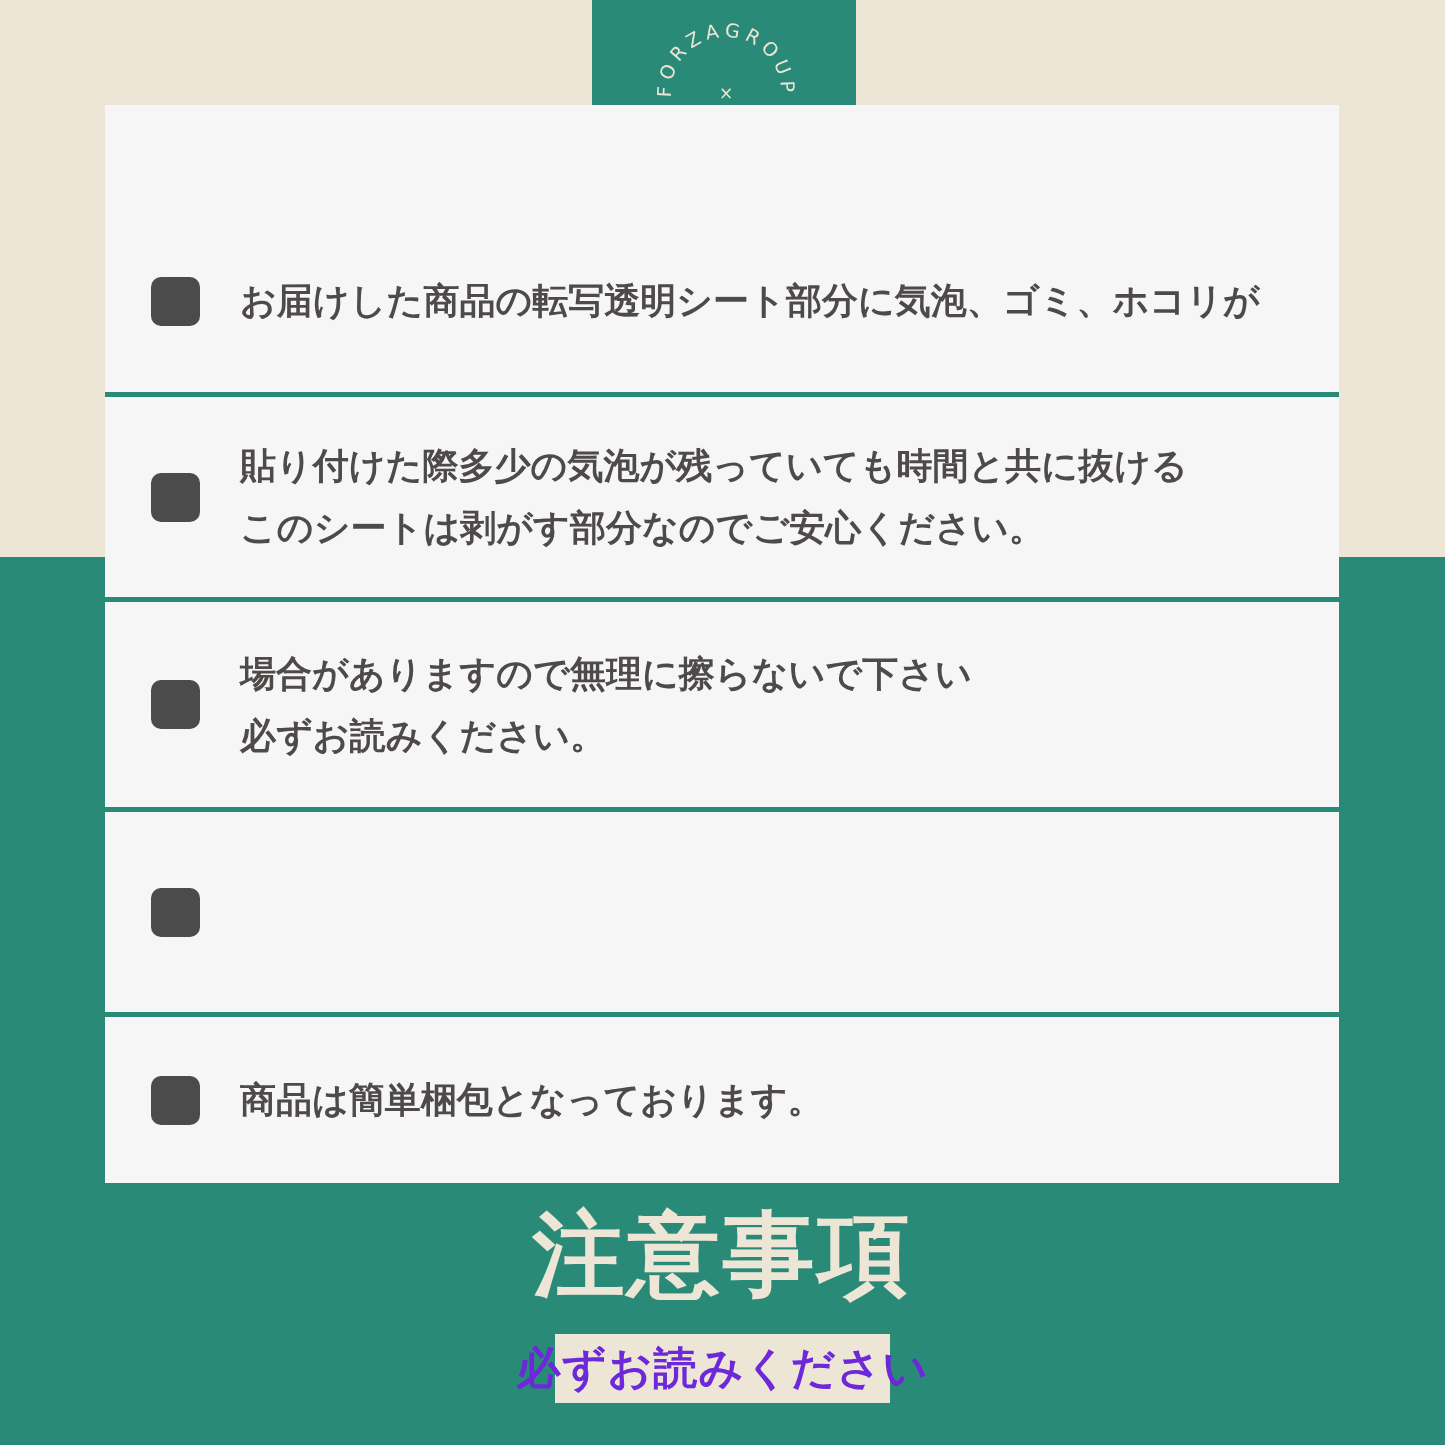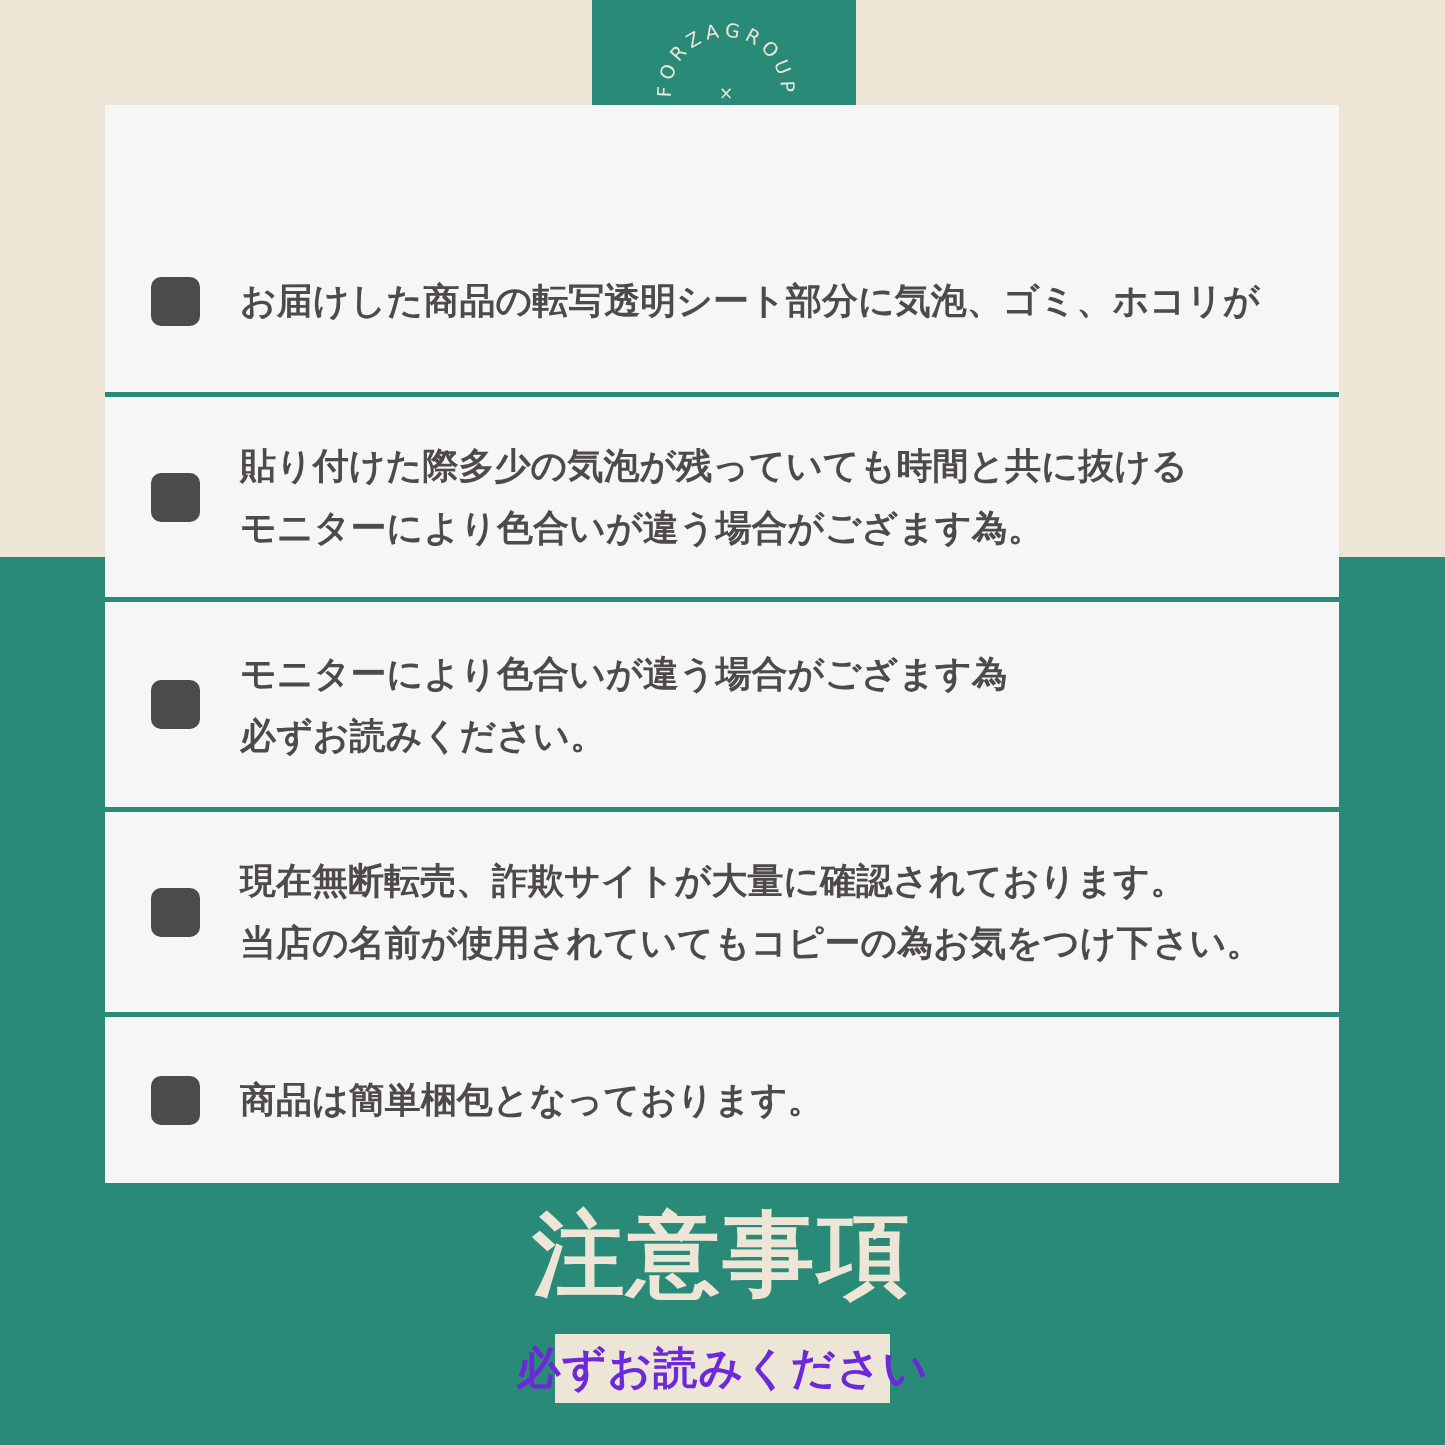--- a/index.html
+++ b/index.html
@@ -92,40 +92,36 @@
       <div class="lines">
         <div class="line">お届けした商品の転写透明シート部分に気泡、ゴミ、ホコリが</div>
       </div>
     </div>
     <div class="sep"></div>
 
     <div class="row row-2">
       <div class="checkbox"></div>
       <div class="lines">
         <div class="line">貼り付けた際多少の気泡が残っていても時間と共に抜ける</div>
-        <div class="line">モニターにより色合いが違う場合がござます為。</div>
+        <div class="line">このシートは剥がす部分なのでご安心ください。</div>
       </div>
     </div>
     <div class="sep"></div>
 
     <div class="row row-3">
       <div class="checkbox"></div>
       <div class="lines">
-        <div class="line">モニターにより色合いが違う場合がござます為</div>
+        <div class="line">場合がありますので無理に擦らないで下さい</div>
         <div class="line">必ずお読みください。</div>
       </div>
     </div>
     <div class="sep"></div>
 
     <div class="row row-4">
       <div class="checkbox"></div>
-      <div class="lines">
-        <div class="line">現在無断転売、詐欺サイトが大量に確認されております。</div>
-        <div class="line">当店の名前が使用されていてもコピーの為お気をつけ下さい。</div>
-      </div>
     </div>
     <div class="sep"></div>
 
     <div class="row row-5">
       <div class="checkbox"></div>
       <div class="lines">
         <div class="line">商品は簡単梱包となっております。</div>
       </div>
     </div>
 

